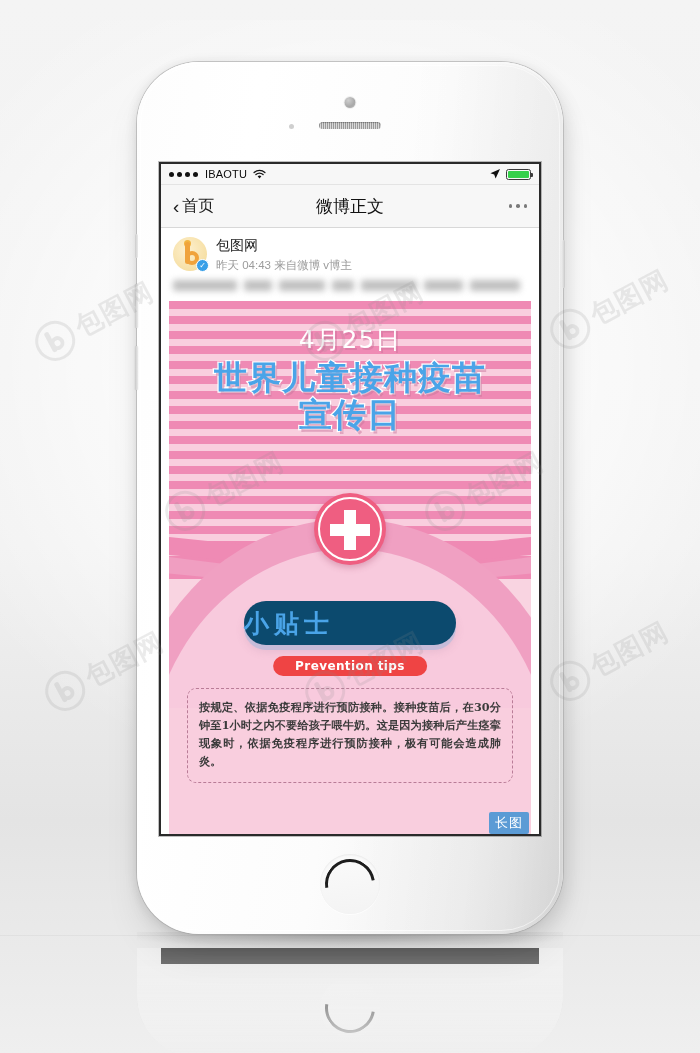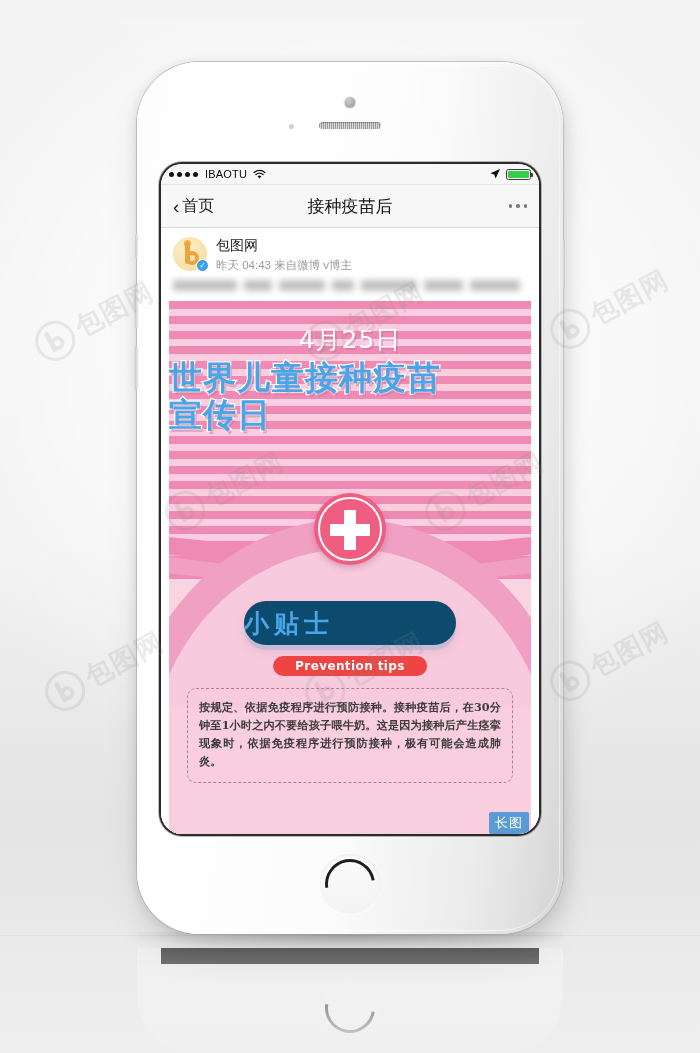--- a/index.html
+++ b/index.html
@@ -197,21 +197,20 @@
   }
 
   
   .screen {
     position: absolute;
     left: 24px; top: 102px;
     width: 378px; height: 670px;
     background: #ffffff;
     overflow: hidden;
     box-shadow: 0 0 0 2px #2a2a2a, 0 0 0 3px rgba(0,0,0,0.25);
-    border-radius: 21px;
   }
 
   
   .statusbar {
     height: 20px;
     background: #f7f7f7;
     display: flex;
     align-items: center;
     padding: 0 8px;
     font-size: 11px;
@@ -450,21 +449,21 @@
     font-weight: 400;
     color: #ffffff;
     letter-spacing: 1px;
     text-shadow: 2px 2px 0 rgba(200,110,150,0.45);
     font-family: "DejaVu Sans", sans-serif;
   }
   .p-title {
     position: absolute;
     left: 0; right: 0;
     top: 58px;
-    text-align: left;
+    text-align: center;
     font-size: 33px;
     font-weight: 700;
     line-height: 1.13;
     color: #4aa4e8;
     letter-spacing: 1px;
     -webkit-text-stroke: 2.4px #ffffff;
     paint-order: stroke fill;
     text-shadow: 2px 3px 0 rgba(201,117,156,0.5);
     font-family: "DejaVu Sans", sans-serif;
   }
@@ -662,21 +661,21 @@
             <i></i>
           </span>
       </div>
     </div>
 
     <div class="navbar">
       <div class="nav-back">
         <span class="chev">‹</span>
         <span>首页</span>
       </div>
-      <div class="nav-title">接种疫苗后</div>
+      <div class="nav-title">微博正文</div>
       <div class="nav-more">
         <i></i>
           <i></i>
           <i></i>
       </div>
     </div>
 
     <div class="content">
 
       <div class="post-head">

